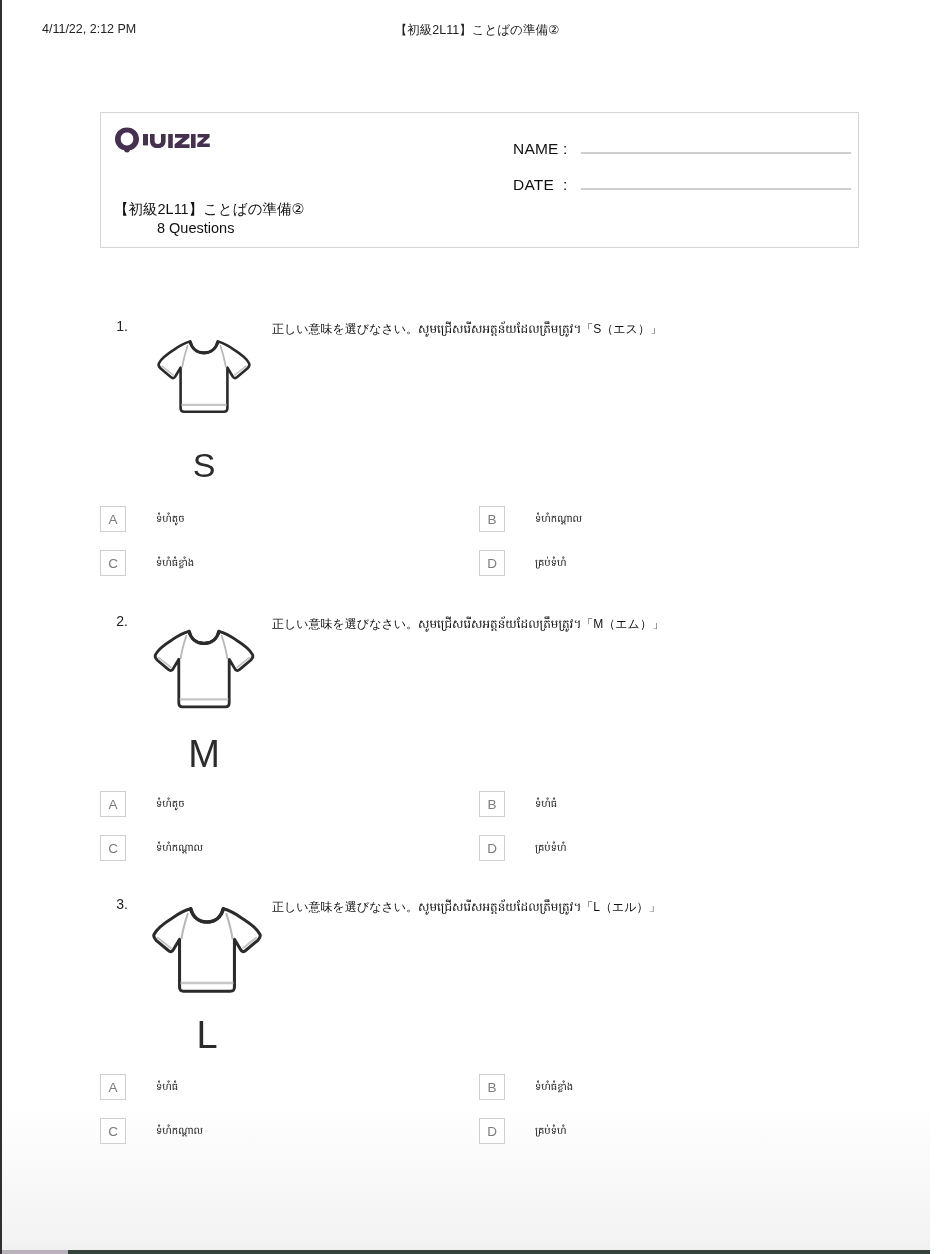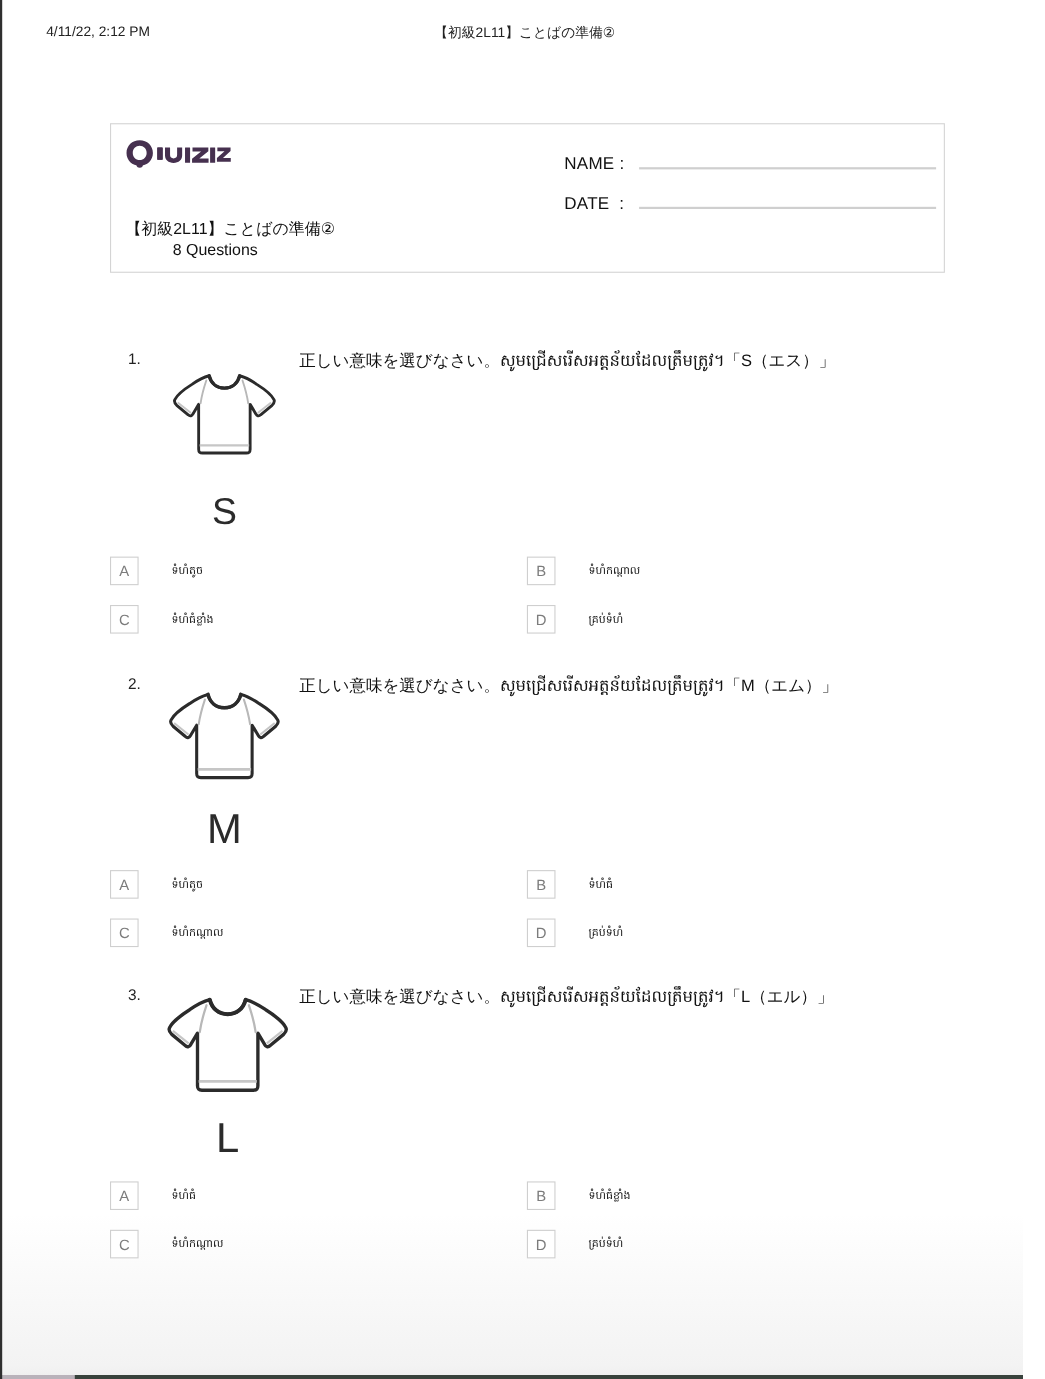--- a/index.html
+++ b/index.html
@@ -139,21 +139,21 @@
     text-align: right;
     font-size: 14px;
     color: #222;
   }
 
   .q-text {
     position: absolute;
     left: 270px;
     top: 0;
     width: 660px;
-    font-size: 15px;
+    font-size: 12px;
     line-height: 22px;
     color: #111;
     white-space: nowrap;
   }
 
   .q-image {
     position: absolute;
     left: 150px;
     top: 28px;
   }

